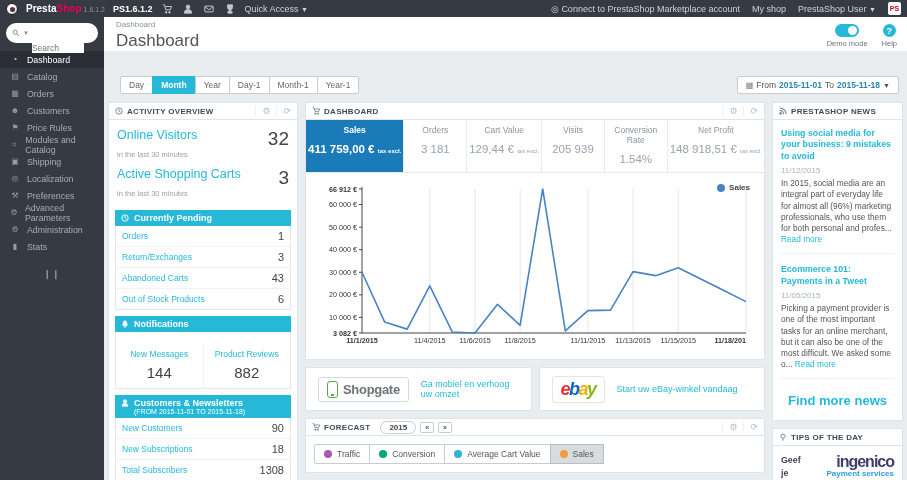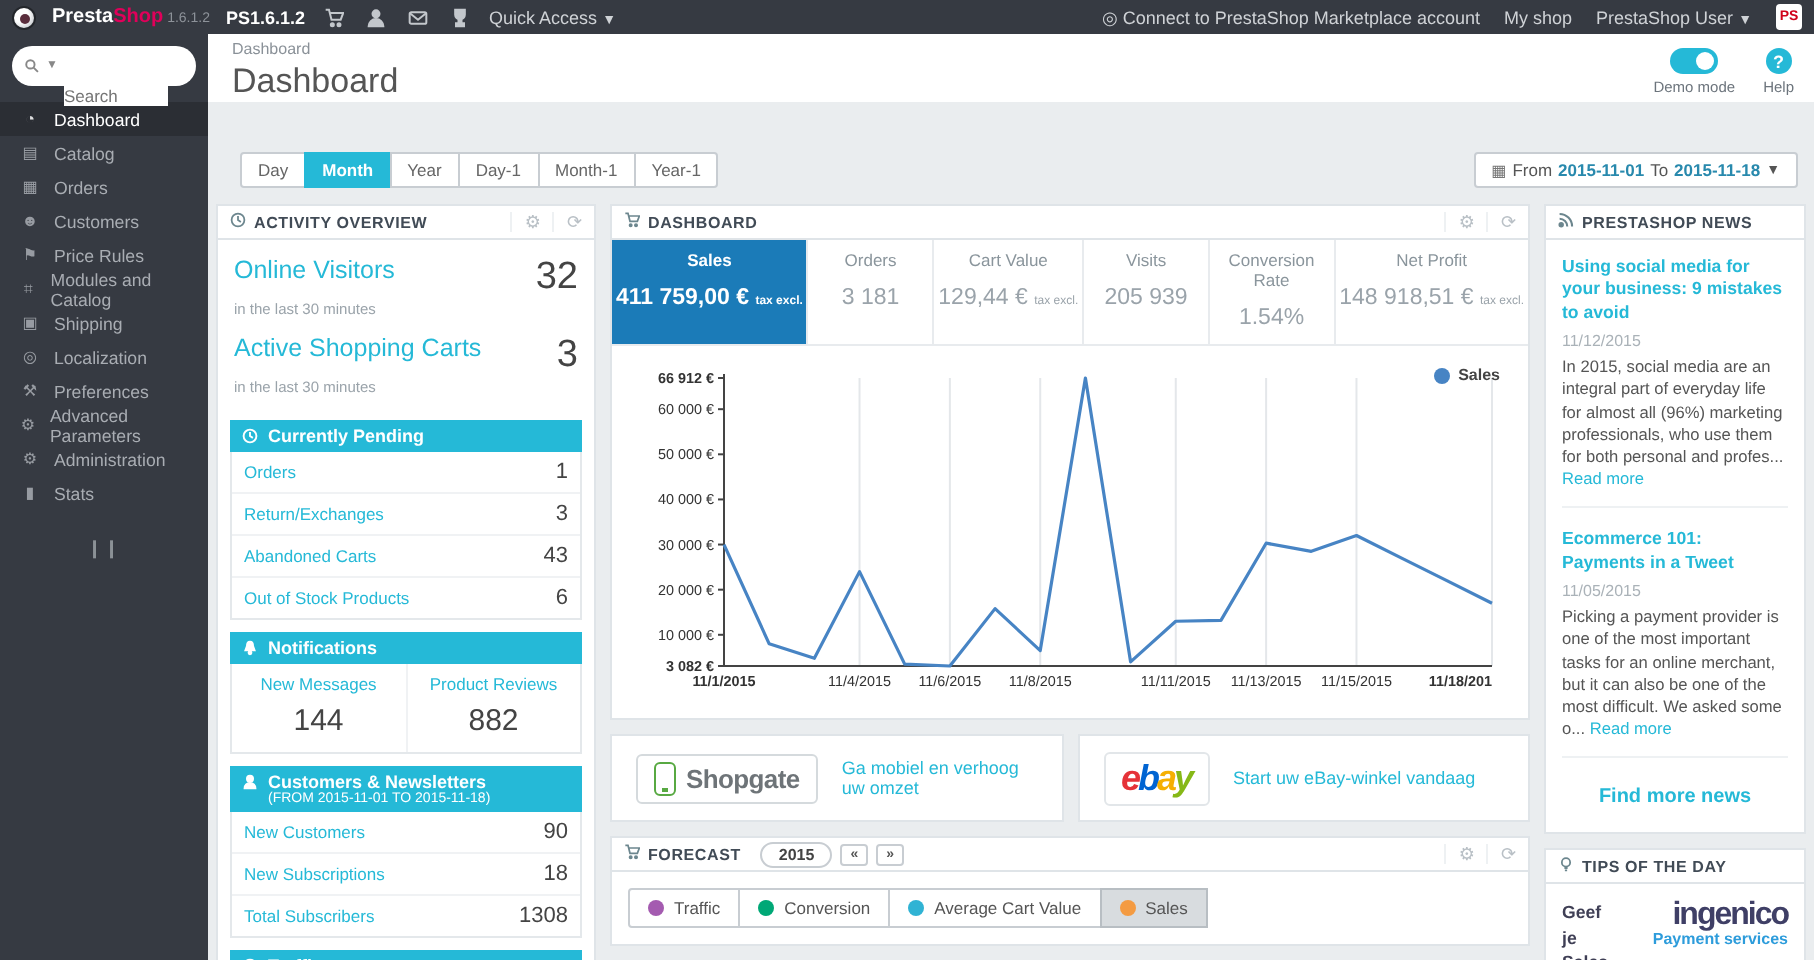--- a/index.html
+++ b/index.html
@@ -89,21 +89,21 @@
     display:flex; gap:5px; align-items:flex-start; margin-top:6px; }
   .sec-head svg { width:8px; height:8px; fill:#fff; stroke:#fff; flex-shrink:0; margin-top:1px; }
   .sec-head .sub { display:block; font-weight:normal; font-size:7px; }
   .sec-rows { border:1px solid #e4e8eb; border-top:none; }
   .sec-row { display:flex; justify-content:space-between; align-items:center; padding:4px 6px;
     border-bottom:1px solid #f0f2f4; }
   .sec-row:last-child { border-bottom:none; }
   .sec-row .lbl { color:var(--accent); font-size:8.5px; cursor:pointer; }
   .sec-row .val { color:#444; font-size:11px; }
   .notif-cells { display:flex; border:1px solid #e4e8eb; border-top:none; }
-  .ncell { flex:1; text-align:center; padding:5px 2px 7px 2px; }
+  .ncell { flex:1; text-align:center; padding:5px 2px 7px 2px;margin-top:12px; }
   .ncell:first-child { border-right:1px solid #f0f2f4; }
   .ncell .lbl { color:var(--accent); font-size:8.5px; cursor:pointer; }
   .ncell .val { font-size:15px; color:#444; margin-top:5px; }
 
   
   .kpi-row { display:flex; border-bottom:1px solid #e8ebee; }
   .kpi { flex:1; text-align:center; border-right:1px solid #e8ebee; padding:5px 2px 7px 2px; cursor:pointer; }
   .kpi:last-child { border-right:none; }
   .kpi .kpi-label { font-size:8.5px; color:#8a959c; }
   .kpi .kpi-value { font-size:11.5px; color:#9aa3aa; margin-top:8px; white-space:nowrap; }
@@ -143,21 +143,21 @@
 
   
   .news-body { padding:8px 8px 4px 8px; }
   .news-art { margin-bottom:10px; padding-bottom:8px; border-bottom:1px solid #eef1f3; }
   .news-art:last-of-type { border-bottom:none; }
   .news-title { color:var(--accent); font-size:8.8px; font-weight:bold; line-height:1.3; cursor:pointer; }
   .news-date { color:#aab2b8; font-size:8px; margin:4px 0 3px 0; }
   .news-excerpt { font-size:8.3px; color:#555; line-height:1.35; }
   .read-more { color:var(--accent); cursor:pointer;text-align:center; }
   .news-footer { text-align:center; padding:4px 0 8px 0; }
-  .news-footer a { color:var(--accent); font-size:10px; font-weight:bold; cursor:pointer; text-decoration:none;}
+  .news-footer a { color:var(--accent); font-size:13px; font-weight:bold; cursor:pointer; text-decoration:none;}
   .tips-body { padding:8px; }
   .ingenico { float:right; width:82px; text-align:right; margin-left:4px; }
   .ing-main { font-size:16px; font-weight:bold; color:var(--ingenico_navy); letter-spacing:-1px; line-height:1;}
   .ing-sub { font-size:8px; font-weight:bold; color:var(--ingenico_blue); line-height:1.1; }
   .tips-headline { font-weight:bold; color:#3f3f55; font-size:8.8px; line-height:1.4; }
 </style>
 </head>
 <body>
 
 <div class="topbar">

